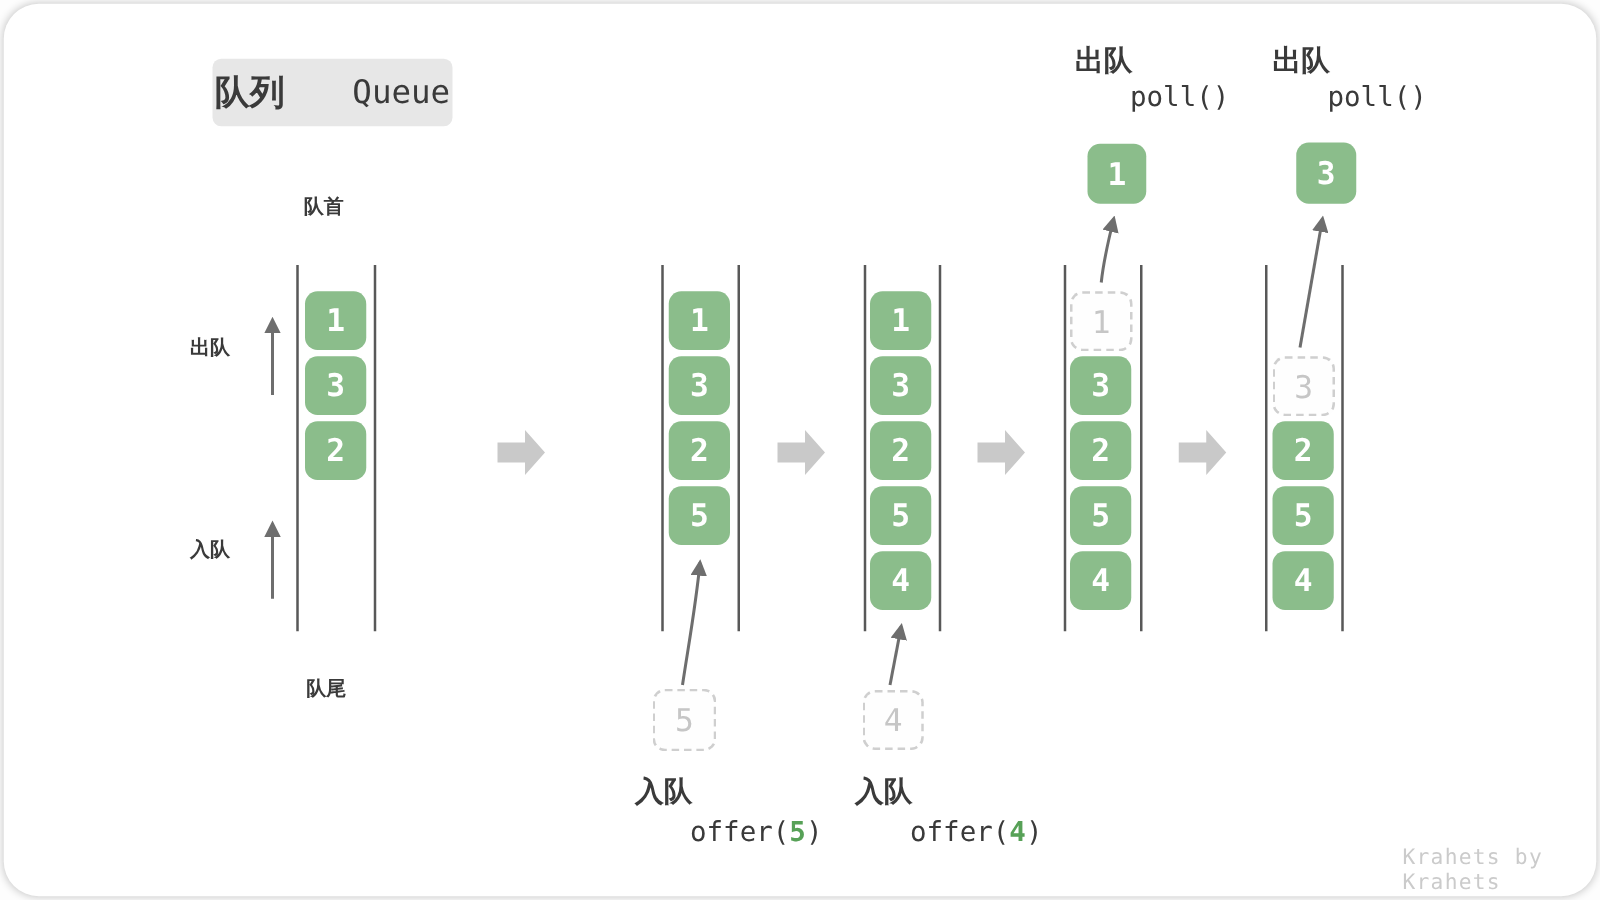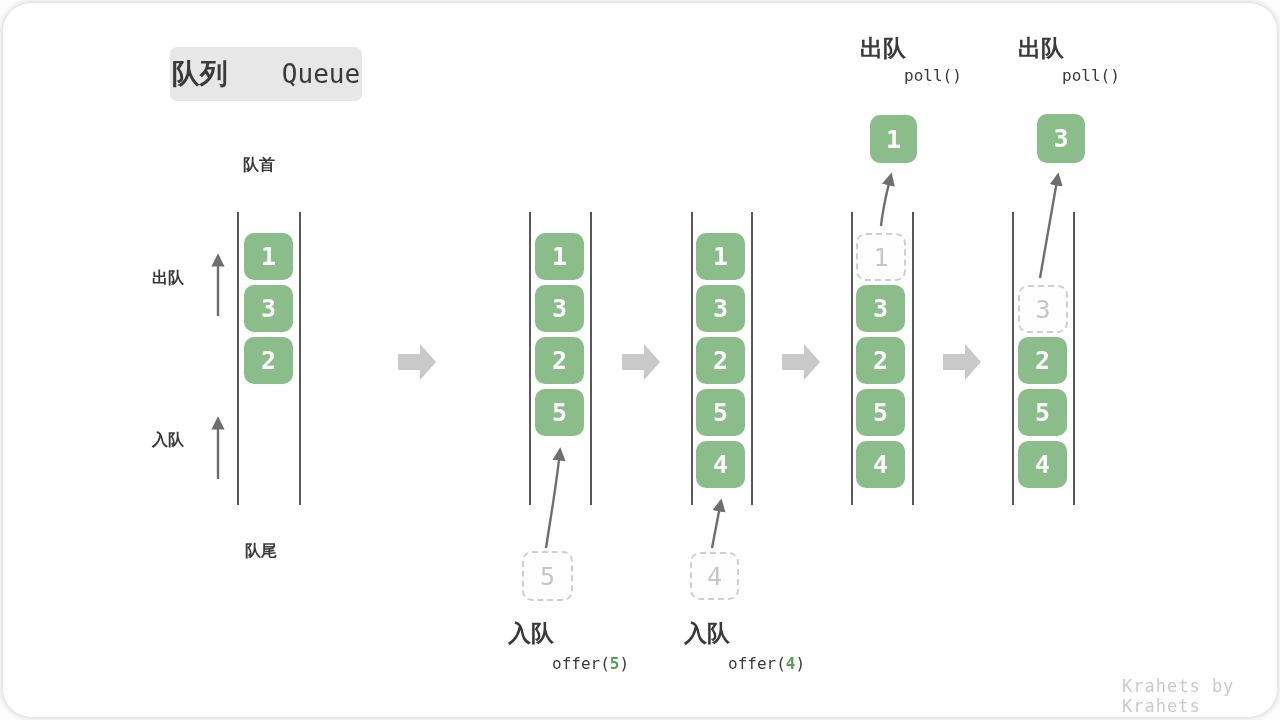--- a/index.html
+++ b/index.html
@@ -24,21 +24,21 @@
 
   .wall{position:absolute;width:1.6px;height:293px;top:212px;background:#585858;}
 
   .cell{position:absolute;width:49px;height:47px;border-radius:10px;background:#8BBD8B;
         color:#ffffff;display:flex;align-items:center;justify-content:center;
         font-family:"DejaVu Sans Mono","Liberation Mono",monospace;font-weight:700;font-size:25px;}
   .ghost{background:#fefefe;border:2.4px dashed #cfcfcf;color:#c6c6c6;font-weight:400;
          width:46px;height:44px;}
 
   .op-label{font-size:23px;white-space:nowrap;}
-  .op-fn{font-size:16px;white-space:nowrap;}
+  .op-fn{font-size:22px;white-space:nowrap;}
   .arg-green{color:#57A157;font-weight:700;}
 
   .overlay{position:absolute;left:0;top:0;pointer-events:none;}
   .thin{stroke:#6e6e6e;stroke-width:2.4;fill:none;}
   .block{fill:#c9c9c9;}
 
   .credit{font-size:17px;color:#cbcbcb;letter-spacing:1px;}
 </style>
 </head>
 <body>

